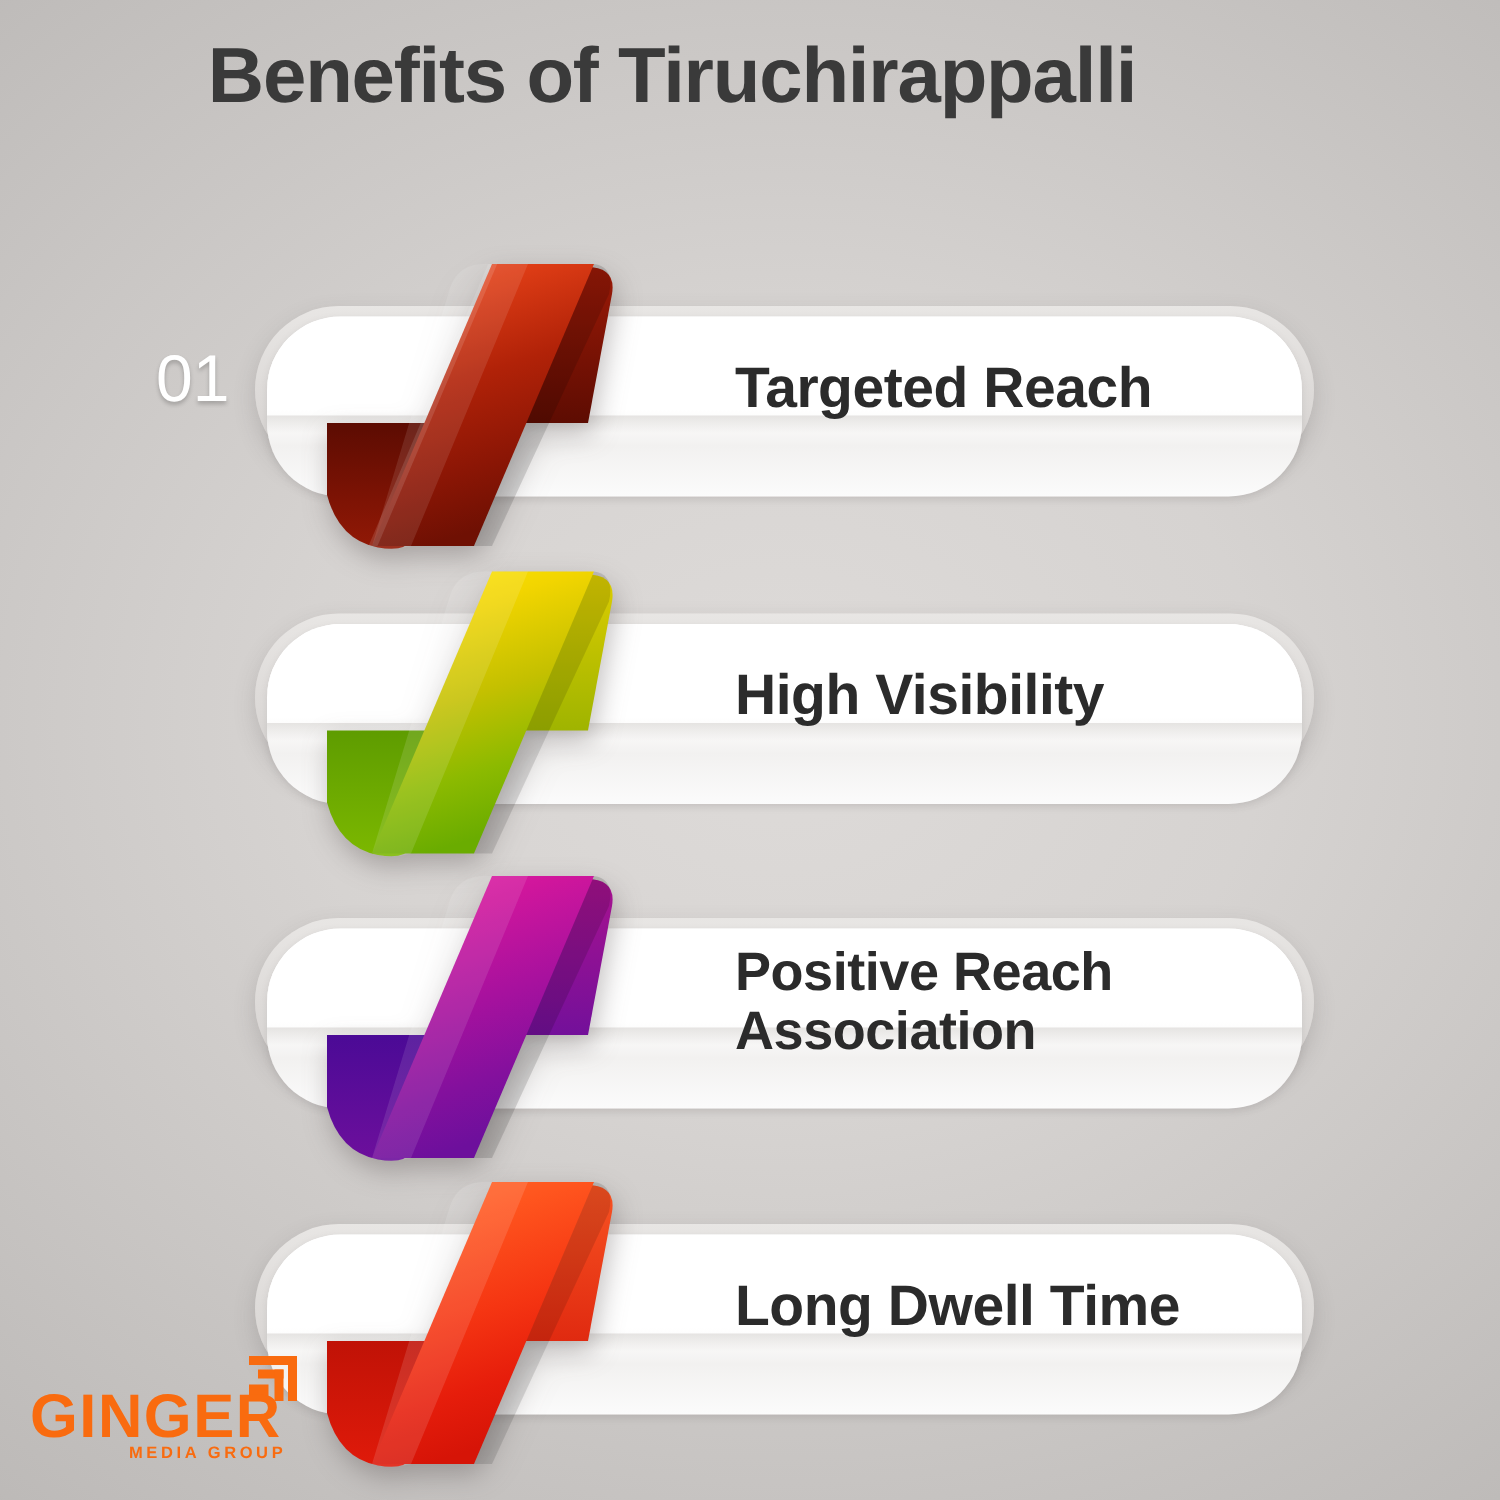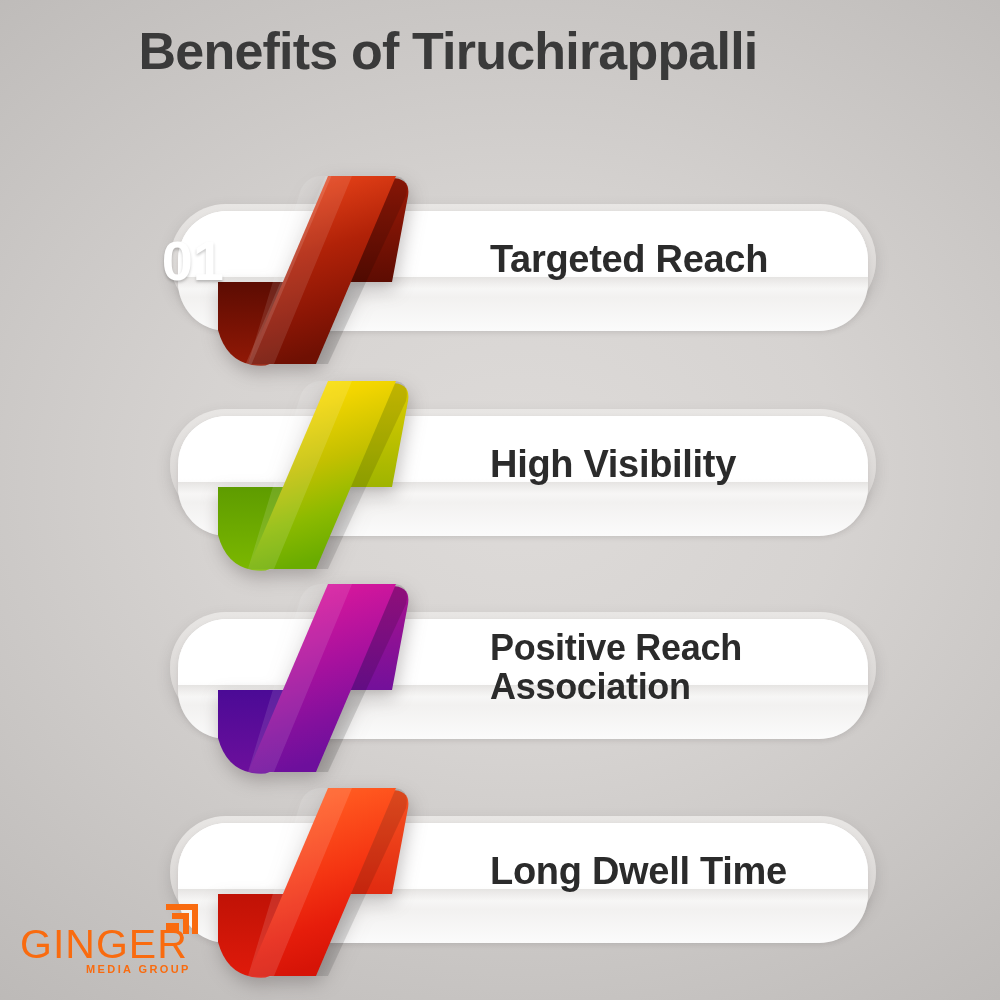--- a/index.html
+++ b/index.html
@@ -86,24 +86,24 @@
     width:330px; height:200px;
     z-index:4;
     filter:drop-shadow(2px 7px 9px rgba(70,60,60,0.33));
   }
   .ribbon svg { display:block; width:330px; height:200px; }
 
   .ribbon-num {
     position:absolute;
     left:104px; top:58px;
     width:120px;
-    text-align:right;
+    text-align:left;
     color:#ffffff;
-    font-size:56px;
-    font-weight:bold;
+    font-size:44px;
+    font-weight:normal;
     letter-spacing:0px;
     z-index:6;
     text-shadow:0 2px 3px rgba(0,0,0,0.22);
     pointer-events:none;
   }
 
   
   #logo {
     position:absolute;
     left:16px; bottom:22px;
@@ -112,21 +112,21 @@
   #logo-mark {
     position:absolute;
     right:14px; top:-4px;
     width:40px; height:34px;
   }
   #logo-word {
     position:absolute;
     left:4px; top:18px;
     color:#f96b0f;
     font-size:41px;
-    font-weight:normal;
+    font-weight:bold;
     letter-spacing:1px;
     line-height:1;
   }
   #logo-sub {
     position:absolute;
     left:70px; top:58px;
     color:#f96b0f;
     font-size:11px;
     font-weight:bold;
     letter-spacing:2.4px;

